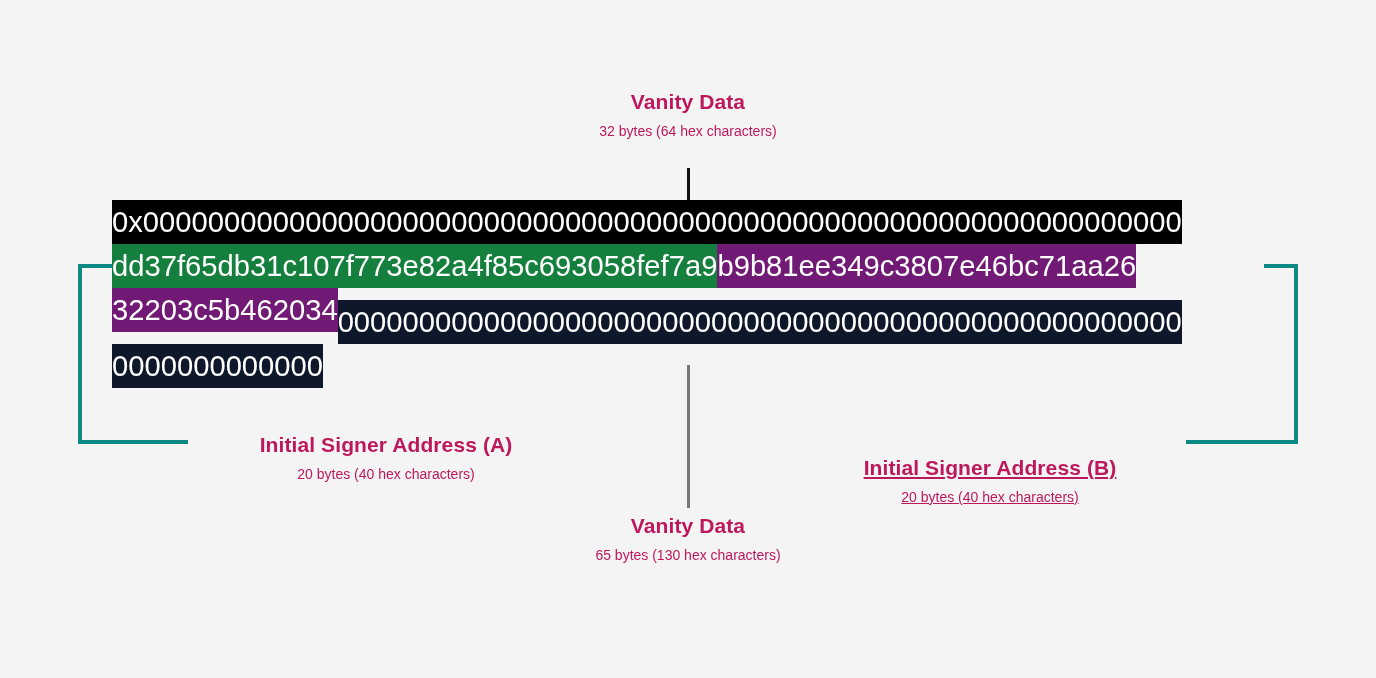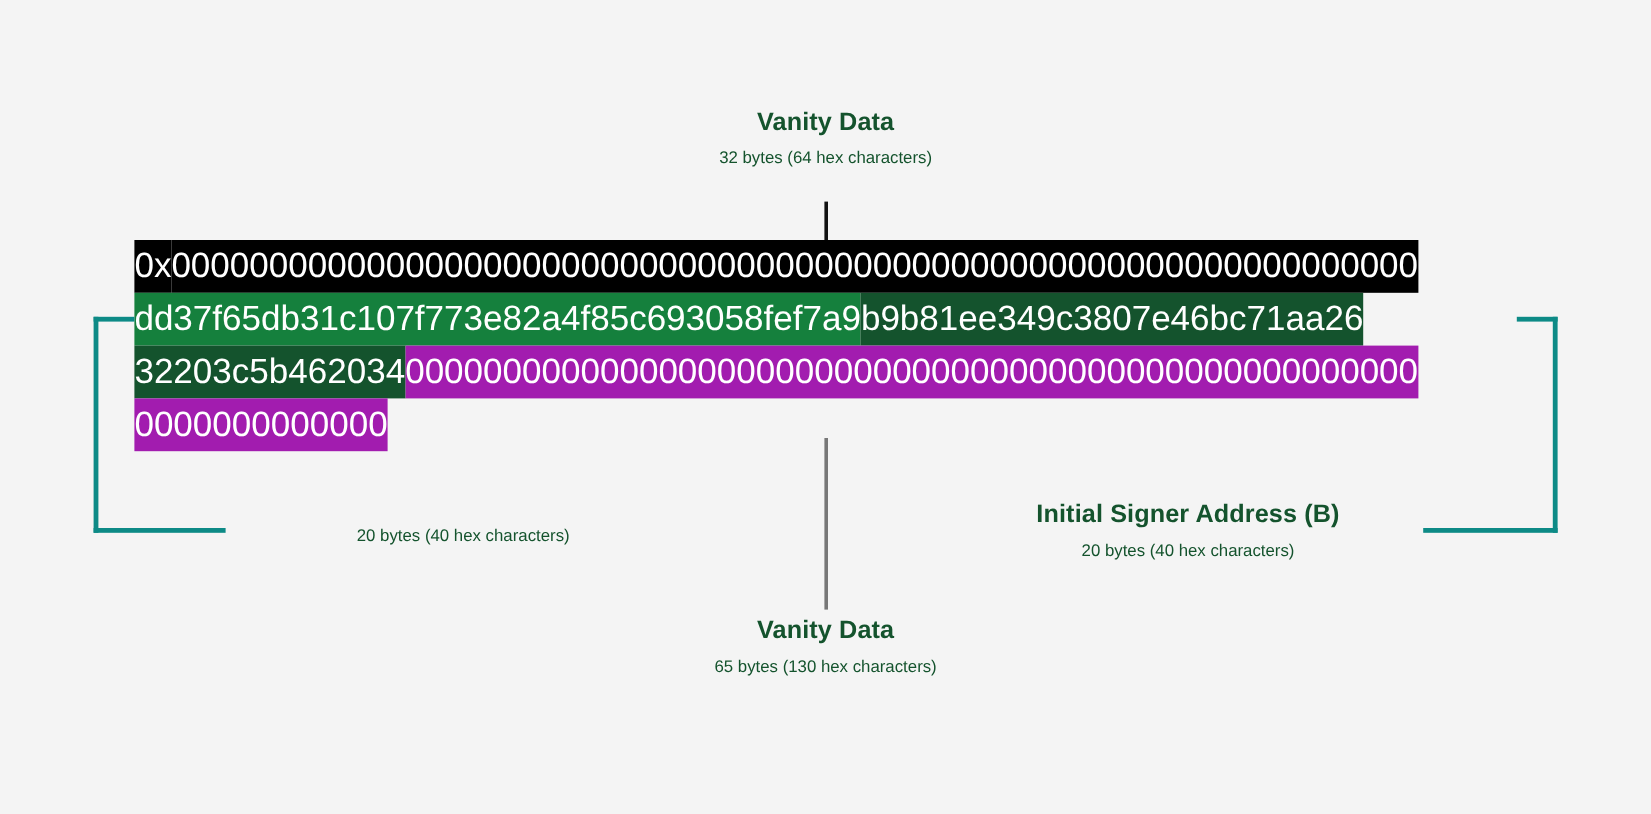--- a/index.html
+++ b/index.html
@@ -7,28 +7,28 @@
     width:1376px;height:678px;
     background:#f4f4f4;
     font-family:"Liberation Sans", sans-serif;
     position:relative;
     overflow:hidden;
     -webkit-font-smoothing:antialiased;
   }
   .stage{position:absolute;inset:0;}
 
   
-  .lbl{position:absolute;text-align:center;color:#14532d;}
+  .lbl{position:absolute;text-align:center;color:#be185d;}
   .lbl .t{font-size:21px;font-weight:bold;line-height:28px;letter-spacing:.1px;white-space:nowrap;}
   .lbl .s{font-size:14px;font-weight:normal;line-height:30px;white-space:nowrap;}
 
   #label-top{left:288px;top:88px;width:800px;}
   #label-bottom{left:288px;top:512px;width:800px;}
   #label-left{left:86px;top:431px;width:600px;}
-  #label-right{left:690px;top:415px;width:600px;}
+  #label-right{left:690px;top:454px;width:600px;text-decoration:underline;}
 
   
   .vline-top{position:absolute;left:687px;top:168px;width:3px;height:34px;background:#111111;}
   .vline-bottom{position:absolute;left:687px;top:365px;width:3px;height:143px;background:#777777;}
 
   .bracket{position:absolute;}
   .bracket i{position:absolute;background:#0d8a86;display:block;}
 
   
   #bracket-left{left:78px;top:264px;width:110px;height:180px;}
@@ -48,22 +48,22 @@
     font-family:Liberation Sans, sans-serif;
     font-size:17.3px;
     line-height:44px;
     letter-spacing:0px;
     color:#ffffff;
   }
   .hexrow{height:44px;white-space:nowrap;display:block;}
   .hexrow span{display:inline-block;height:44px;vertical-align:top;}
   .seg-black{background:#000000;}
   .seg-teal{background:#15803d;}
-  .seg-darkteal{background:#14532d;}
-  .seg-gray{background:#a21caf;}
+  .seg-darkteal{background:#701a75;}
+  .seg-gray{background:#0f172a;margin-top:12px;}
 </style>
 </head>
 <body>
 
 <div class="stage">
 
   <div class="lbl" id="label-top">
     <div class="t">Vanity Data</div>
     <div class="s">32 bytes (64 hex characters)</div>
   </div>
@@ -99,20 +99,21 @@
 
   <div class="bracket" id="bracket-right">
     <i class="h1"></i>
     <i class="v"></i>
     <i class="h2"></i>
   </div>
 
   <div class="vline-bottom"></div>
 
   <div class="lbl" id="label-left">
+    <div class="t">Initial Signer Address (A)</div>
     <div class="s">20 bytes (40 hex characters)</div>
   </div>
 
   <div class="lbl" id="label-right">
     <div class="t">Initial Signer Address (B)</div>
     <div class="s">20 bytes (40 hex characters)</div>
   </div>
 
   <div class="lbl" id="label-bottom">
     <div class="t">Vanity Data</div>

